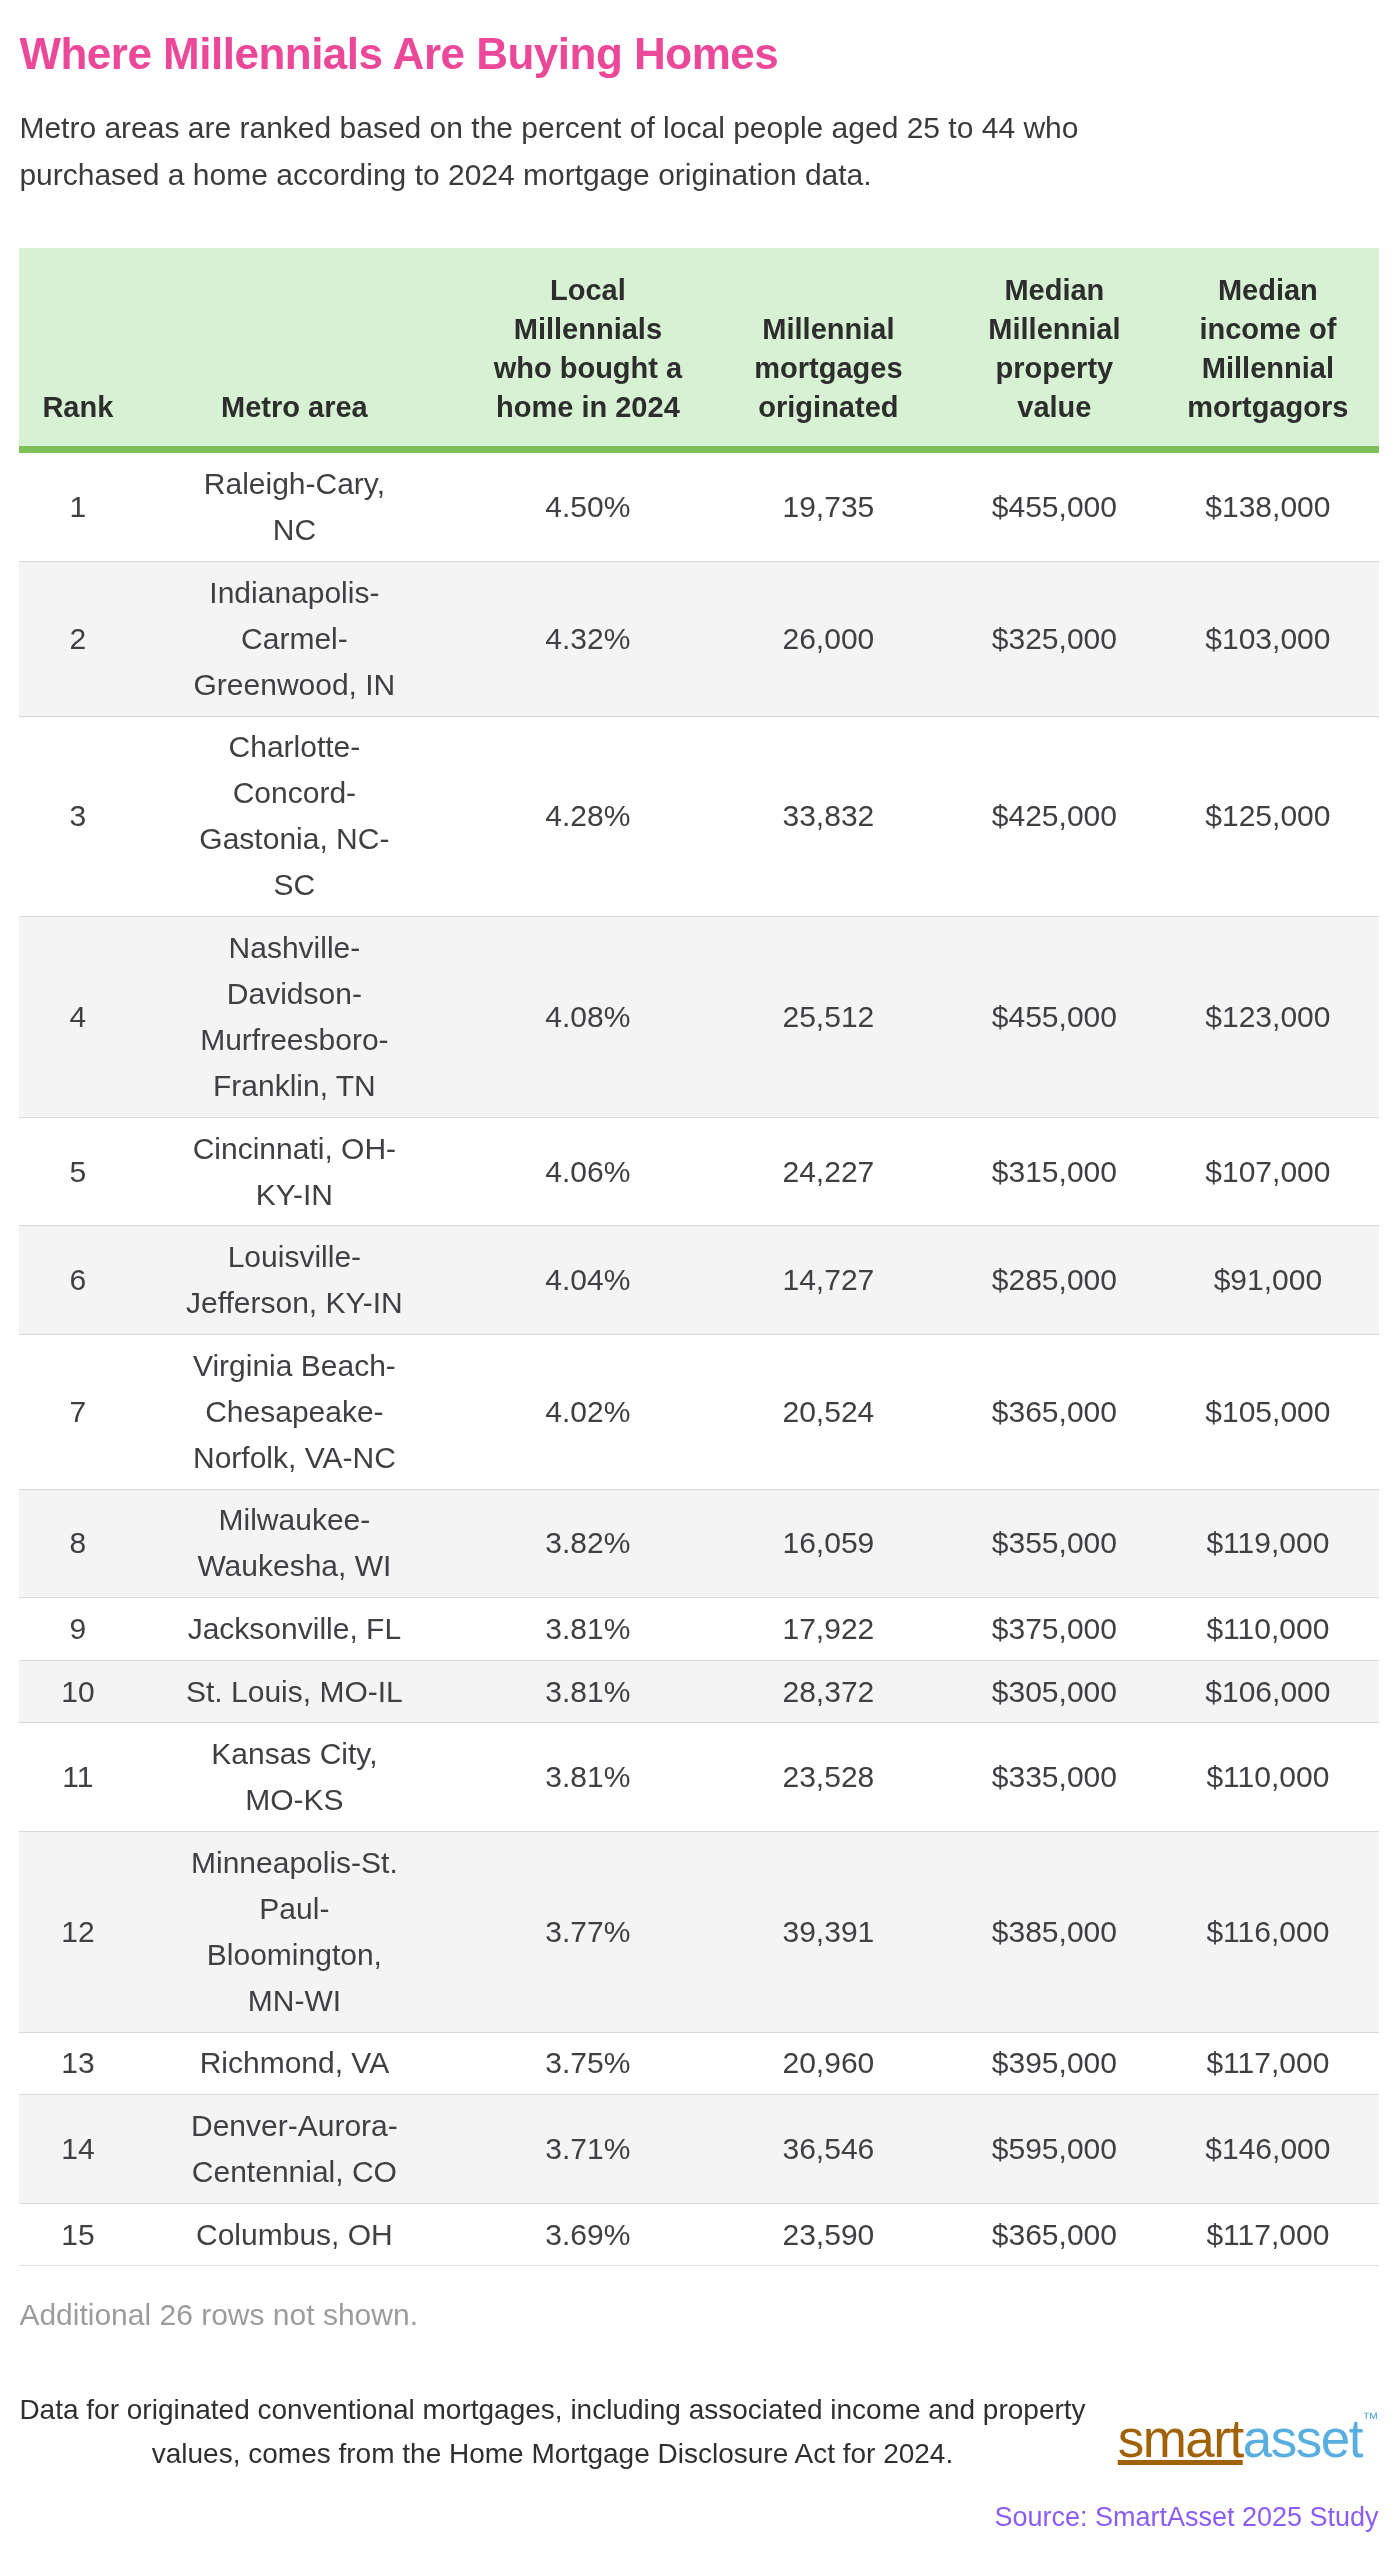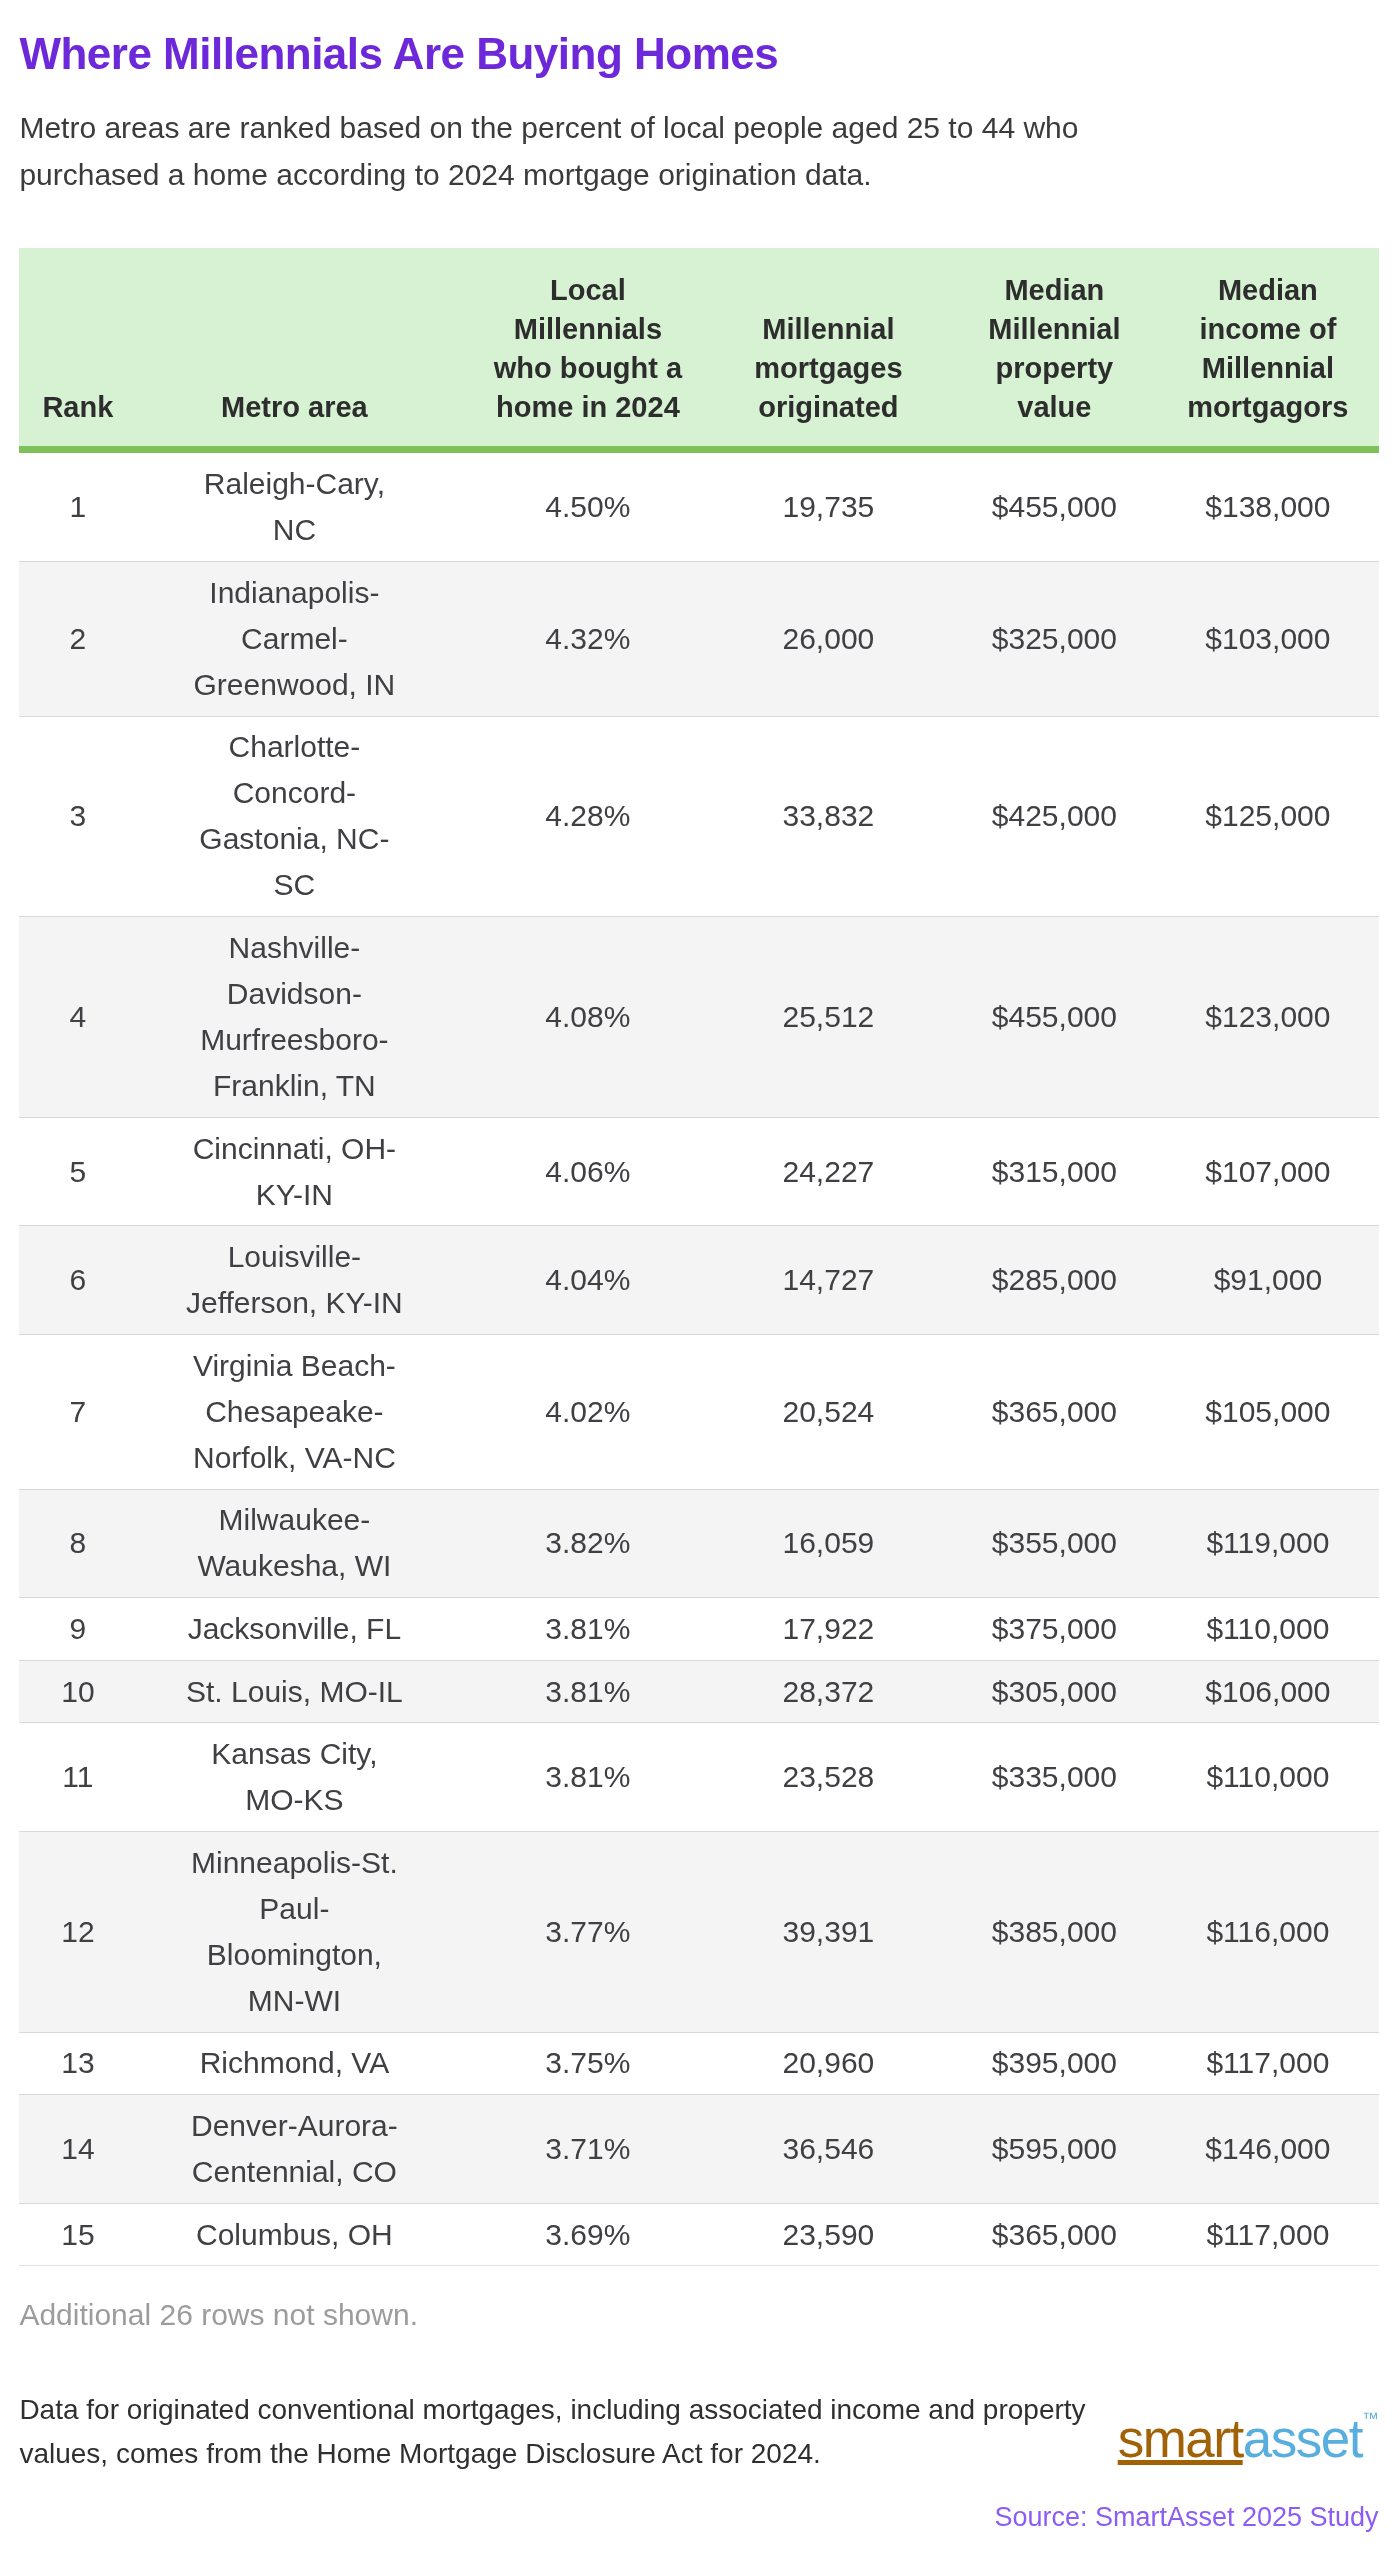--- a/index.html
+++ b/index.html
@@ -7,21 +7,21 @@
     width: 1398px; height: 2576px; overflow: hidden;
     font-family: "Liberation Sans", "DejaVu Sans", sans-serif;
     color: #3f3f42;
     -webkit-font-smoothing: antialiased;
   }
   .page { padding: 29px 19.4px 0 19.4px; }
 
   .title {
     margin: 0 0 25px 0;
     font-size: 44px; line-height: 50px; font-weight: 700;
-    letter-spacing: -0.5px; color: #6d28d9;
+    letter-spacing: -0.5px; color: #ec4899;
   }
   .subtitle { margin: 0 0 50px 0; font-size: 30px; line-height: 47px; color: #3b3b3b; }
   .subtitle .line { display: block; }
 
   table.data-table {
     width: 1359px; table-layout: fixed; border-collapse: collapse;
     border-bottom: 1px solid #e0e0e0;
     font-size: 30px;
   }
   thead th {
@@ -43,21 +43,21 @@
   tbody tr:nth-child(even) { background: #f4f4f5; }
 
   .additional { margin: 29px 0 0 0; font-size: 30px; line-height: 39px; color: #9c9c9c; }
 
   .footer-row {
     margin-top: 54px;
     display: flex; justify-content: space-between; align-items: flex-start;
     width: 1359px;
   }
   .footnote { font-size: 28px; line-height: 44px; color: #2f2f31; }
-  .footnote .line { display: block; }
+  .footnote .line { display: block; text-align: center; }
 
   .logo { white-space: nowrap; font-size: 53px; line-height: 53px; letter-spacing: -1.5px; margin-top: 3.9px; }
   .logo-smart { color: #a16207; text-decoration: underline; }
   .logo-asset { color: #58aede; }
   .logo-tm { font-size: 16.5px; letter-spacing: 0; color: #58aede; vertical-align: 33px; }
 
   .source { margin: 25px 0 0 0; font-size: 27px; line-height: 33px; color: #8b5cf6; text-align: right; }
 </style>
 </head>
 <body>

